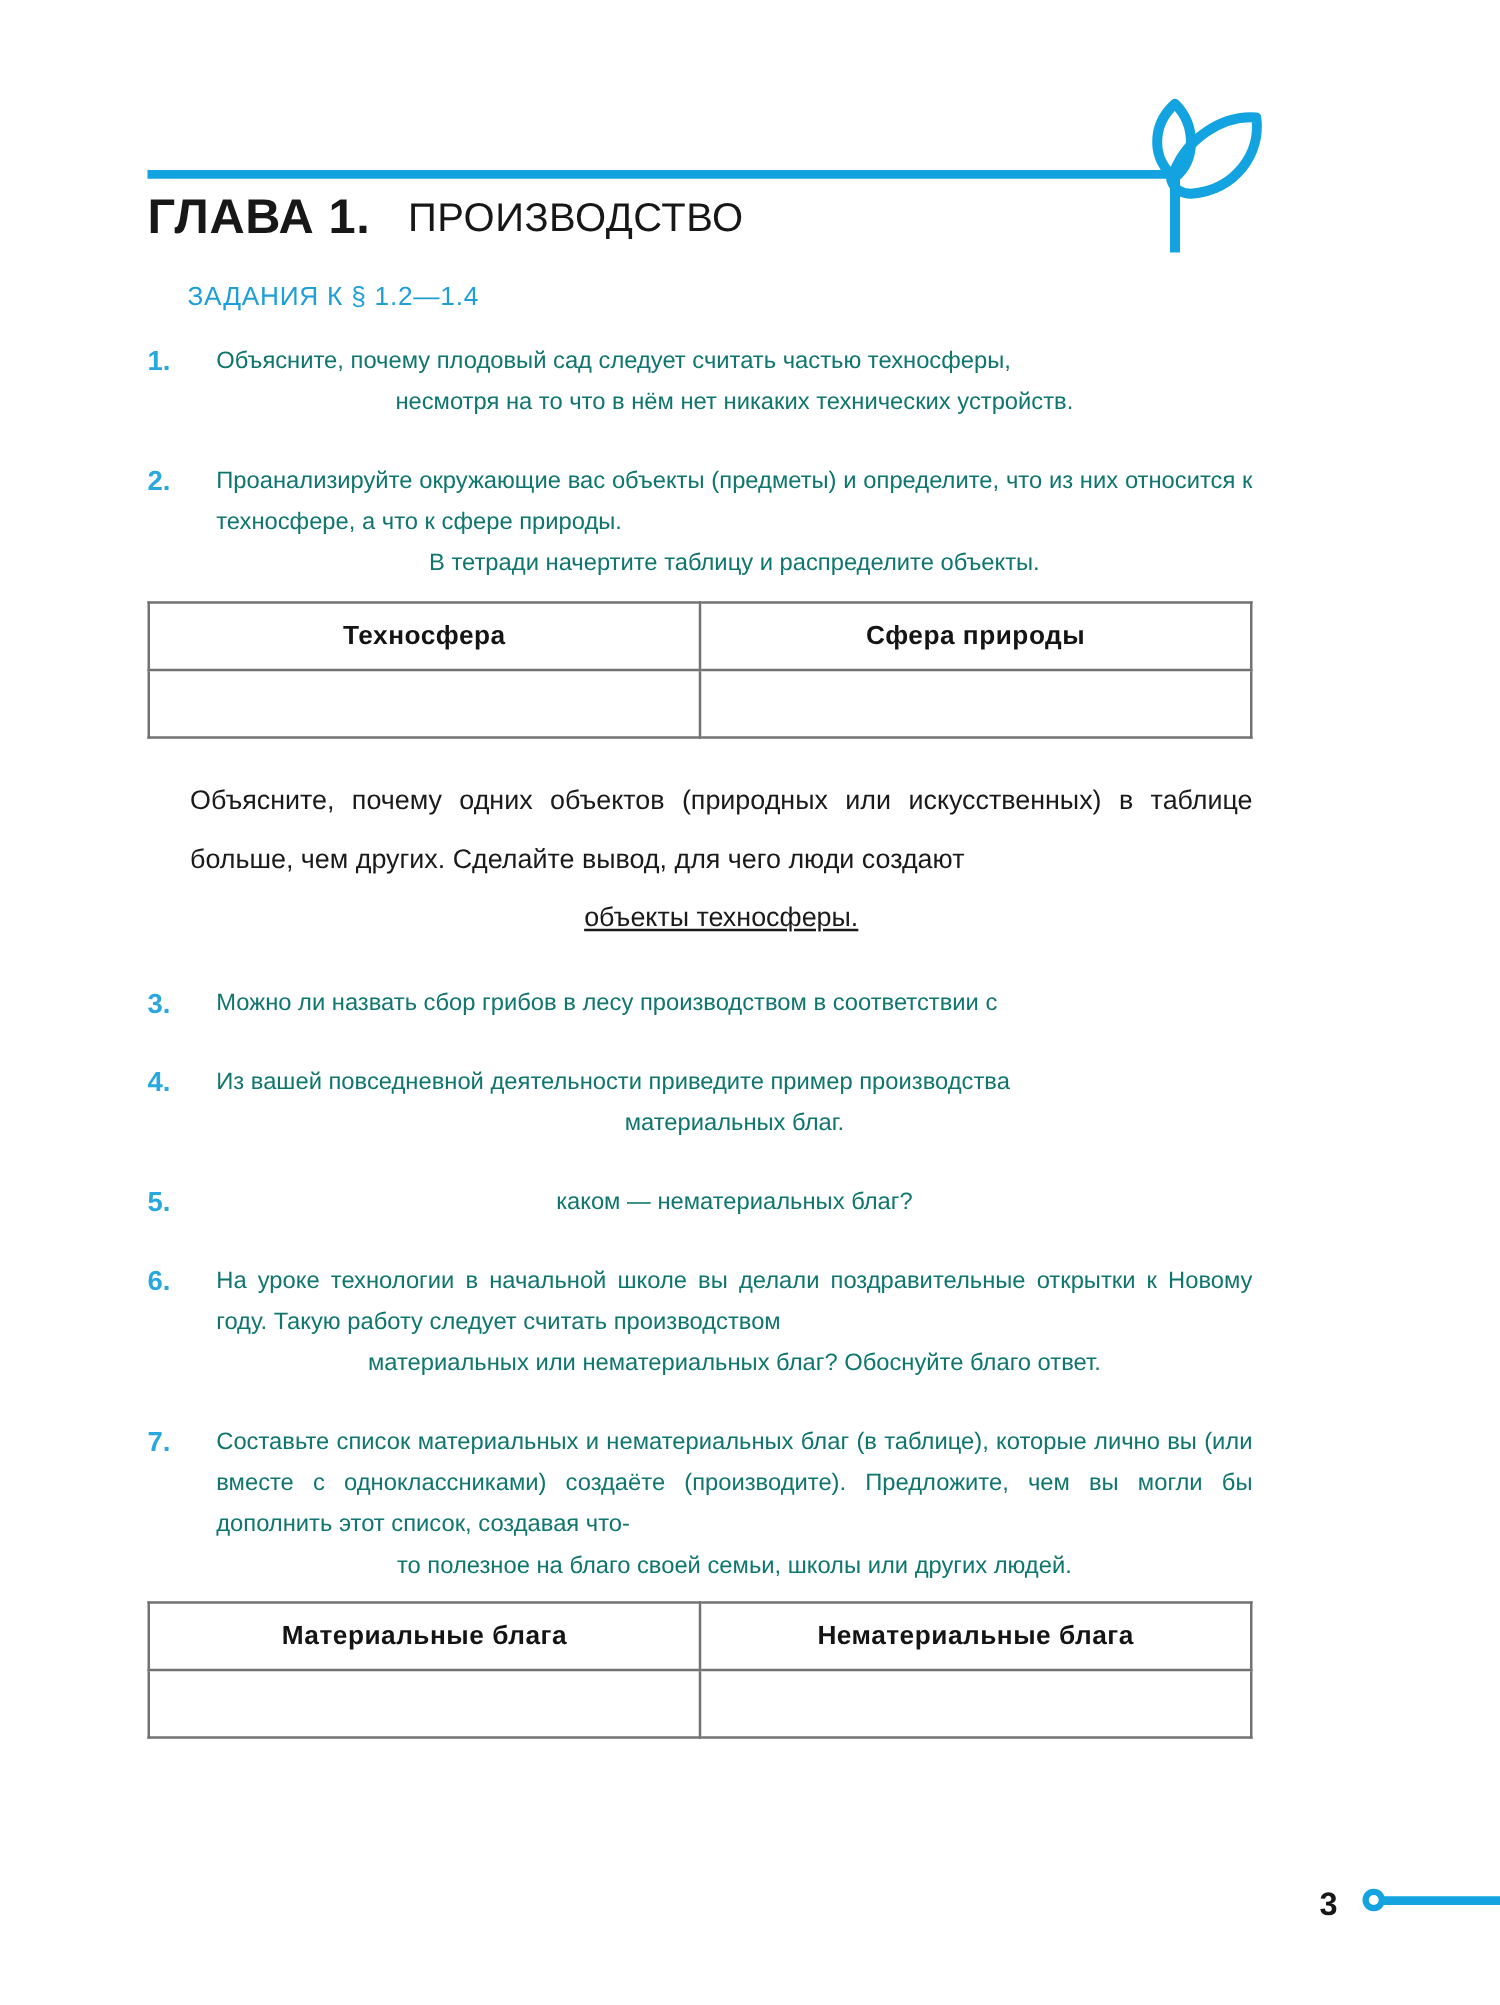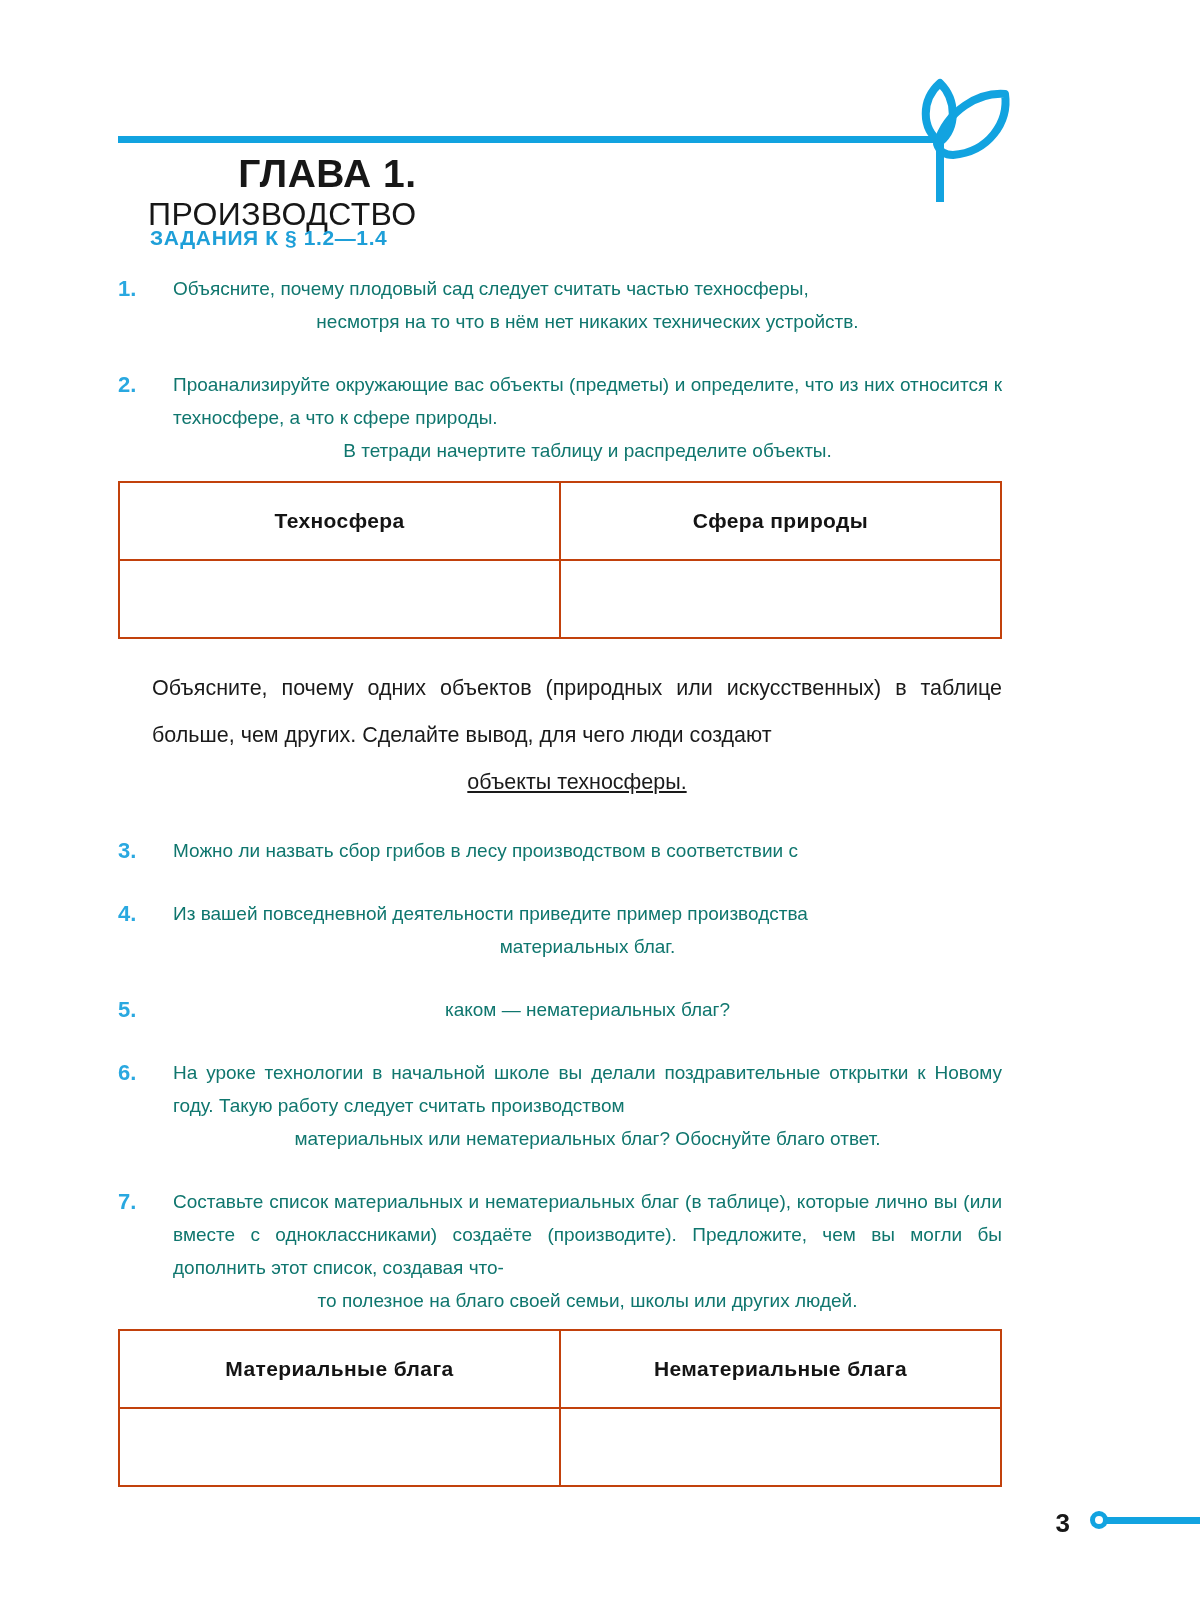--- a/index.html
+++ b/index.html
@@ -44,23 +44,22 @@
     left: 893px;
     top: 70px;
     width: 120px;
     height: 135px;
   }
   .chapter-title {
     position: absolute;
     left: 118px;
     top: 152px;
     display: flex;
-    align-items: flex-end;
+    align-items: center;
     white-space: nowrap;
-    flex-direction: column;
   }
   .chapter-label {
     font-size: 39px;
     font-weight: bold;
     letter-spacing: 0.5px;
     color: #171717;
   }
   .chapter-name {
     font-size: 32px;
     font-weight: normal;
@@ -72,21 +71,21 @@
   
   .content {
     position: absolute;
     left: 118px;
     top: 226px;
     width: 884px;
   }
 
   .section-heading {
     font-size: 21px;
-    font-weight: bold;
+    font-weight: normal;
     color: #1e9fd8;
     letter-spacing: 0.6px;
     margin: 0 0 22px 32px;
   }
 
   
   .task {
     position: relative;
     margin: 0 0 30px 0;
     padding-left: 34px;
@@ -119,22 +118,22 @@
   .task-body .lastline { display: block; text-align: center; }
 
   
   .tbl {
     border-collapse: collapse;
     width: 884px;
     table-layout: fixed;
     margin: 10px 0 26px 0;
   }
   .tbl th, .tbl td {
-    border: 2px solid #c2410c;
-    padding: 12px;
+    border: 2px solid #737373;
+    padding: 0;
   }
   .tbl th {
     height: 52px;
     font-size: 21px;
     font-weight: bold;
     text-align: center;
     color: #141414;
     letter-spacing: 0.4px;
   }
   .tbl td {

